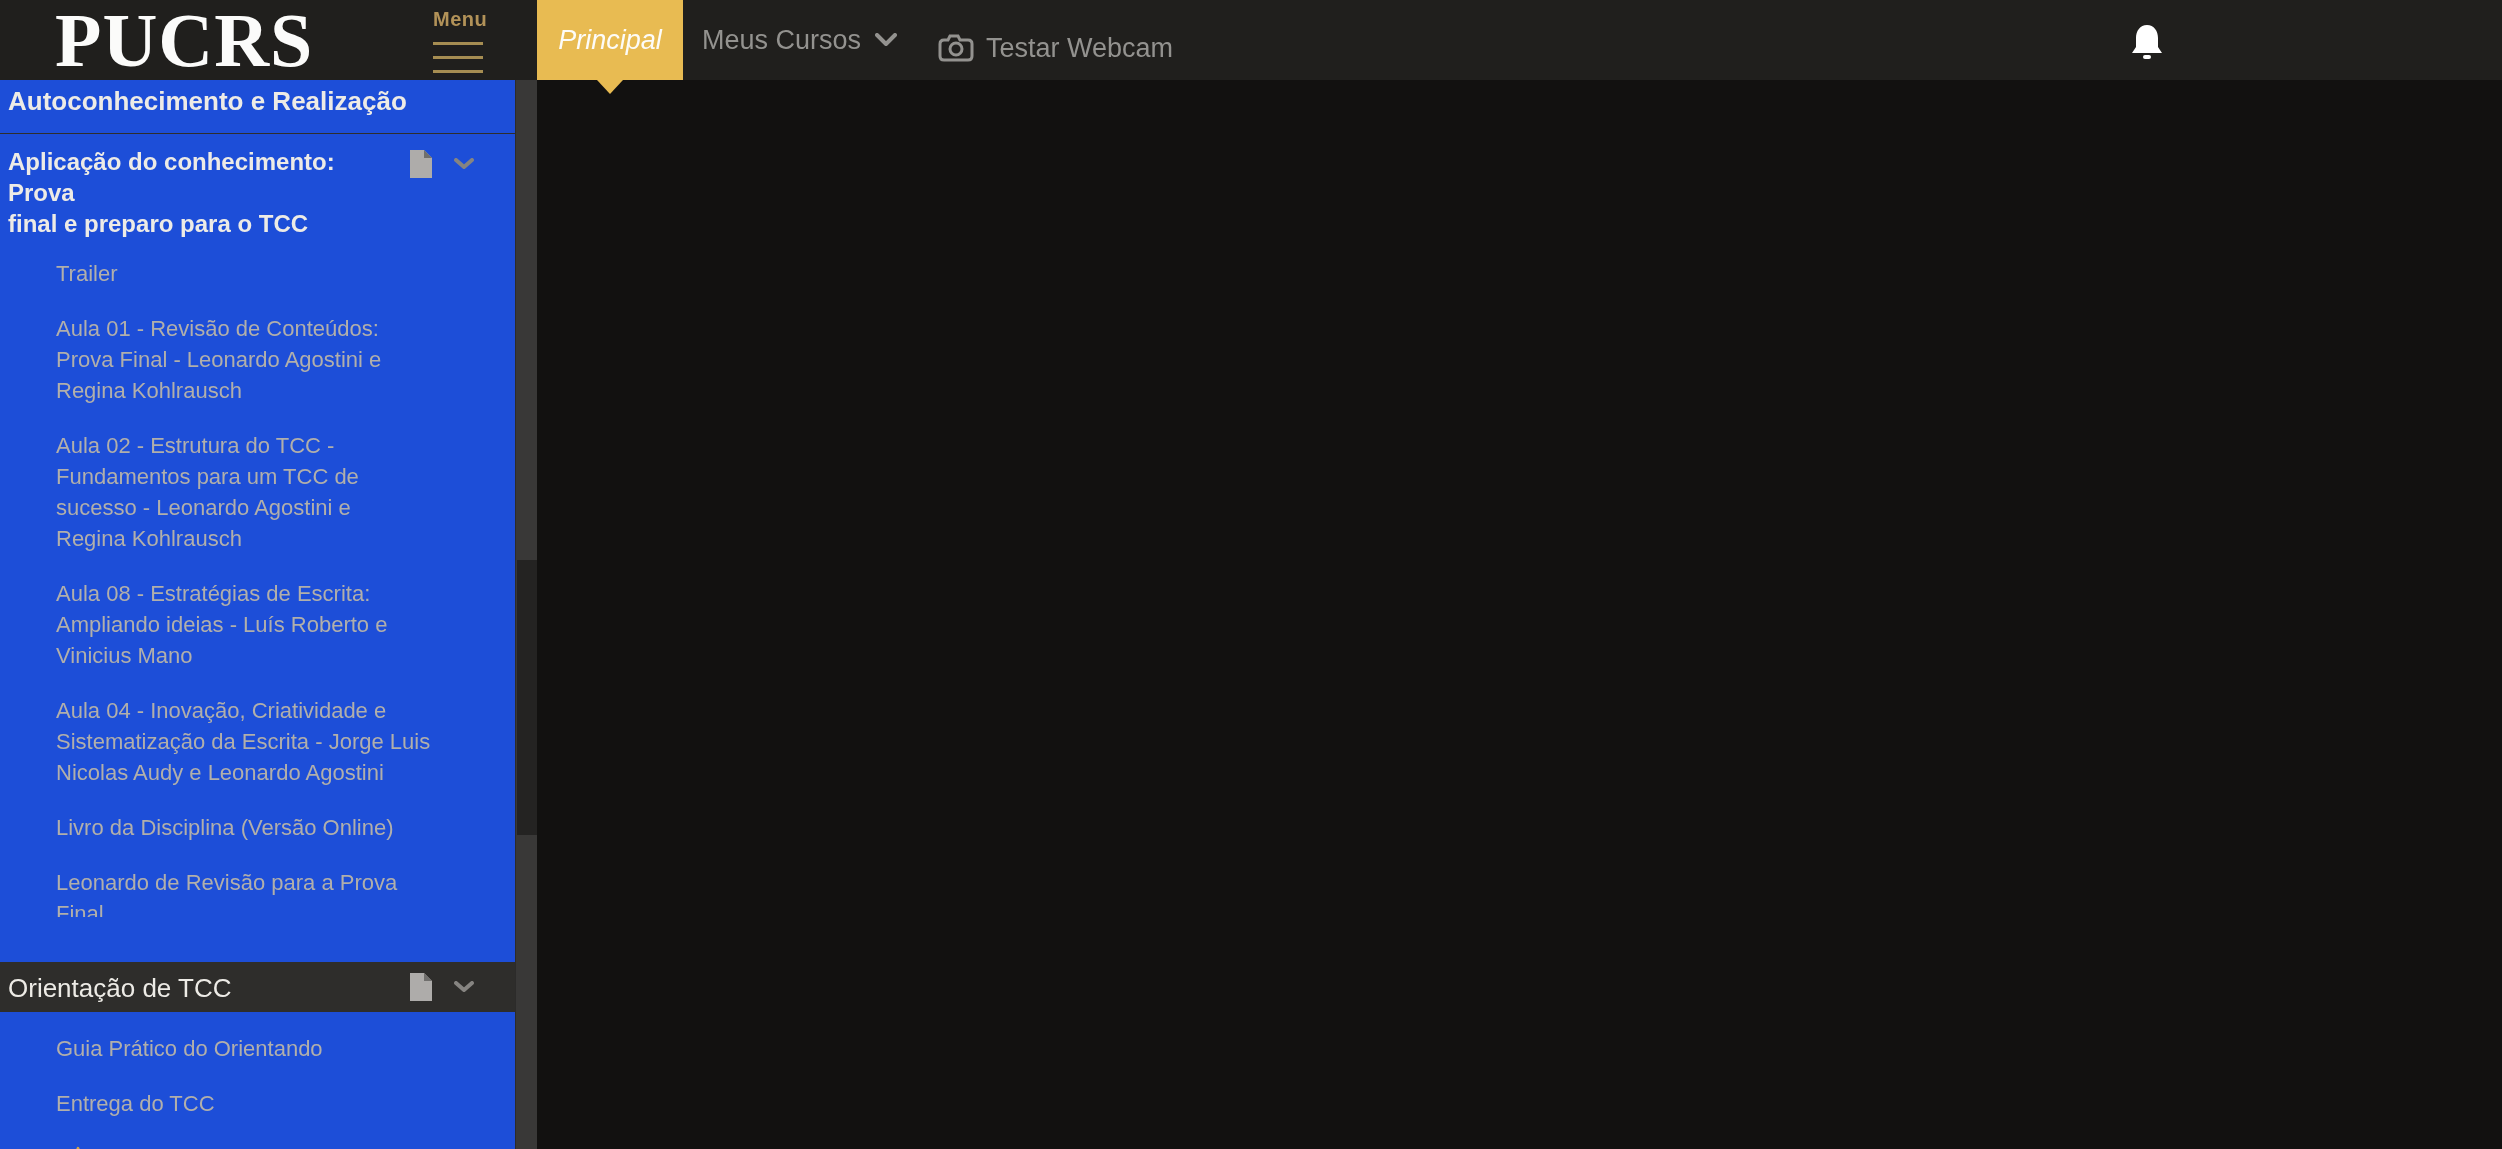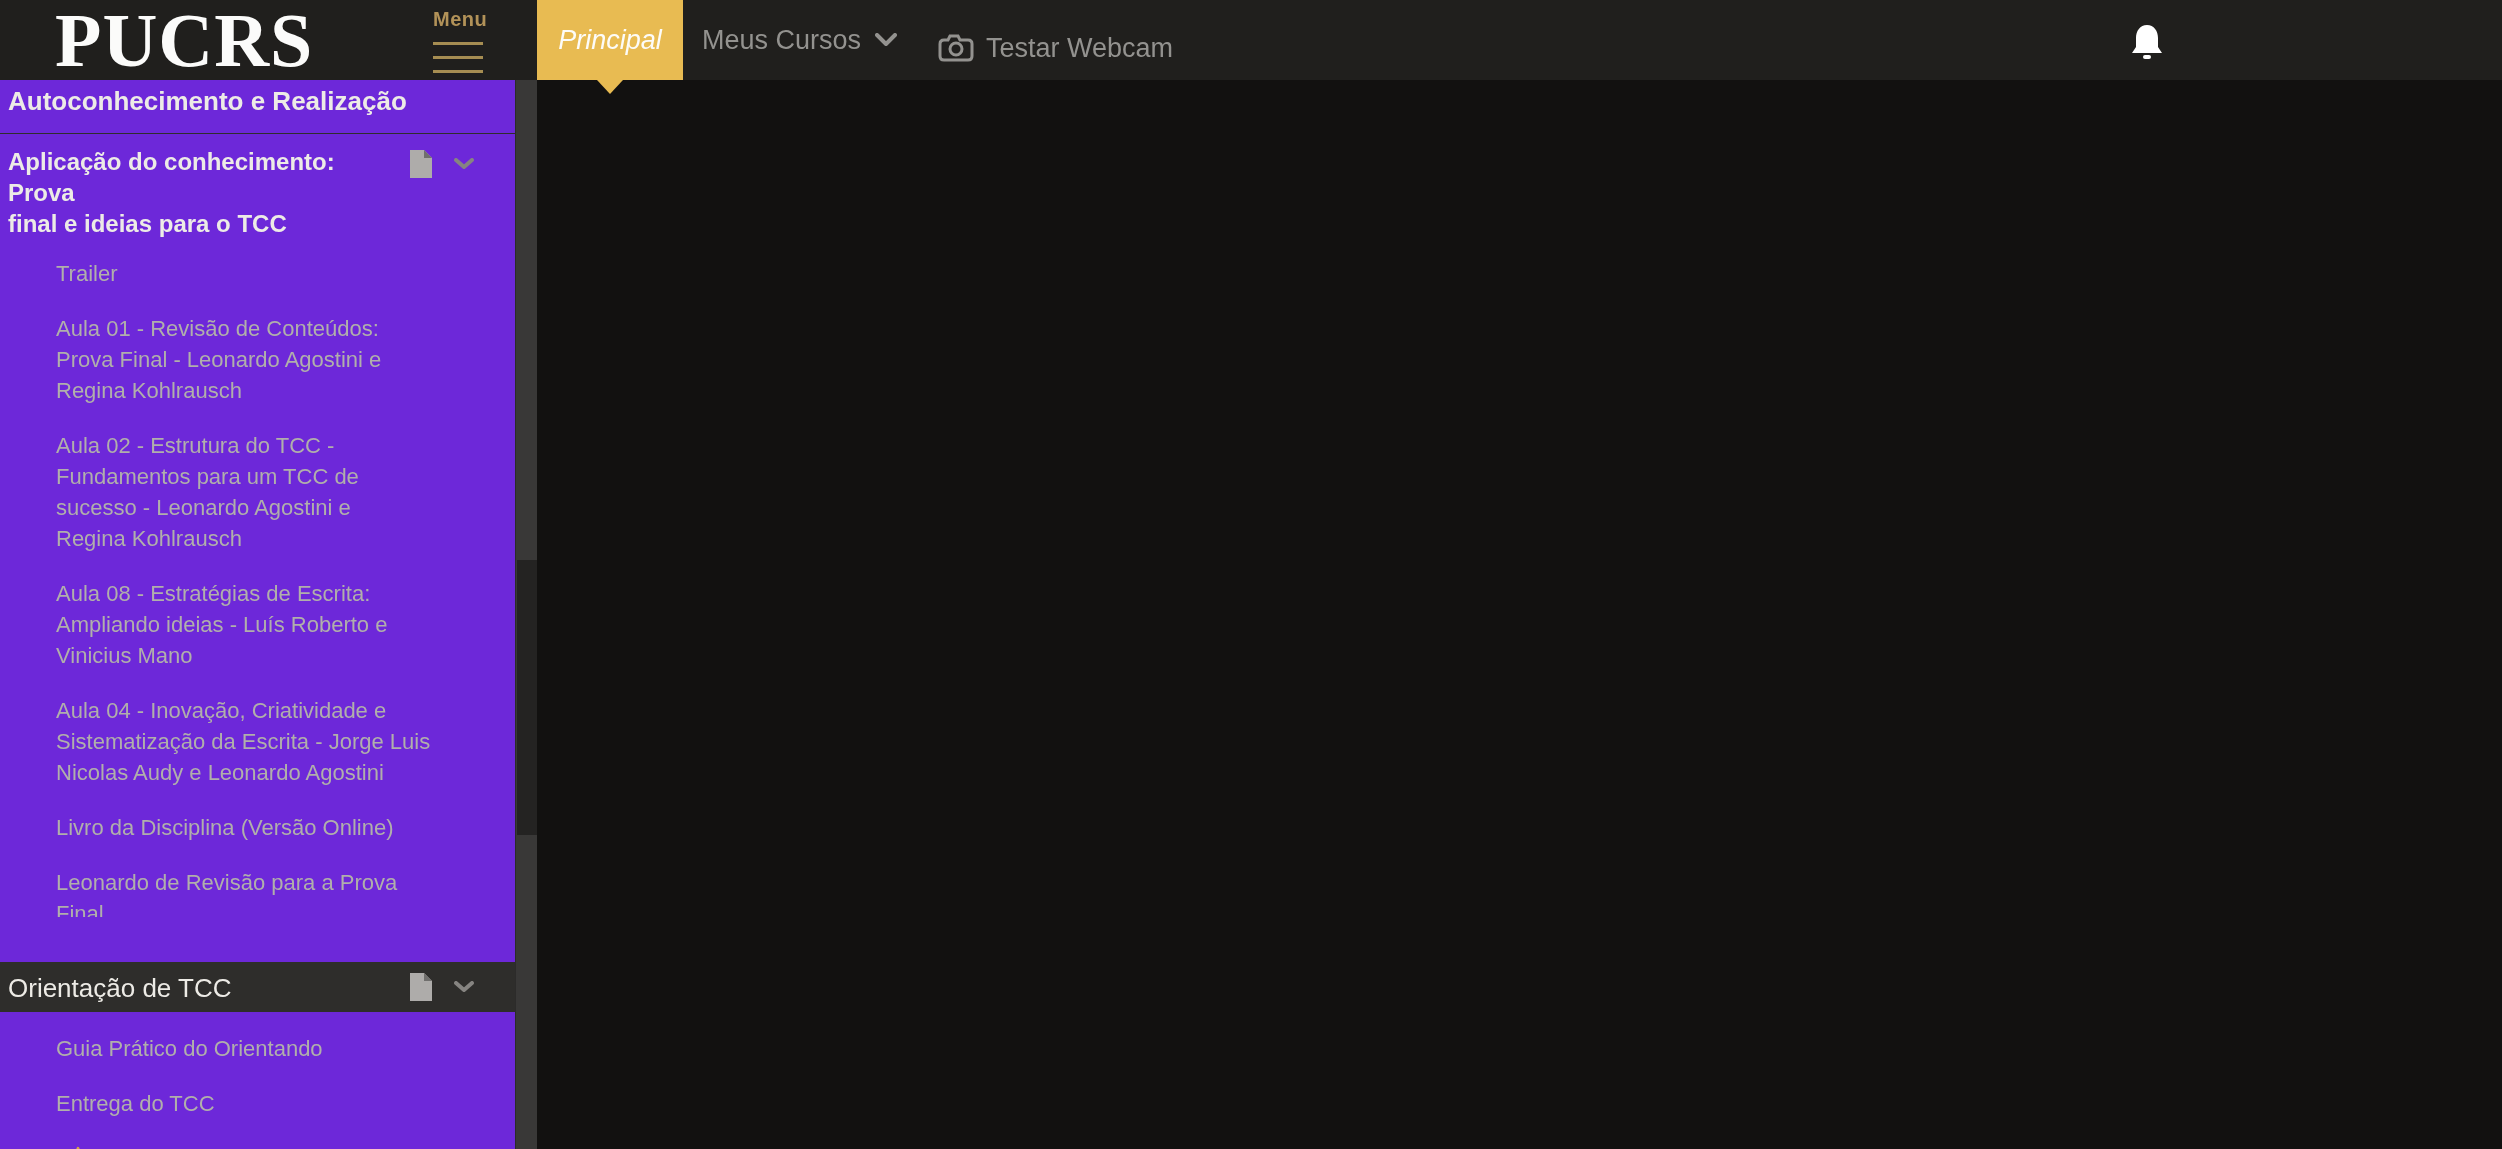--- a/index.html
+++ b/index.html
@@ -30,21 +30,21 @@
 
   #bell { position:absolute; left:2128px; top:22px; width:38px; height:40px; cursor:pointer; }
   #userbox { position:absolute; left:2202px; top:0; width:300px; height:80px;
              background:#272624; display:flex; align-items:center; cursor:pointer; }
   #avatar { width:56px; height:56px; border-radius:50%; background:#dcdcdc;
             margin-left:24px; overflow:hidden; flex:0 0 auto; }
   #username { color:#ffffff; font-size:28px; margin-left:20px; white-space:nowrap; }
 
   
   #sidebar { position:absolute; left:0; top:80px; width:515px; bottom:0;
-             background:#6d28d9; overflow:hidden; z-index:10; }
+             background:#1d4ed8; overflow:hidden; z-index:10; }
   .pre { white-space:pre-line; }
 
   .sb-row-a { height:54px; padding:6px 10px 0 8px; border-bottom:1px solid #2f2e2c;
               color:#edebe6; font-size:26px; font-weight:600; cursor:pointer; }
   .sb-row-b { position:relative; height:98px; padding:12px 110px 0 8px;
               color:#edebe6; font-size:24px; font-weight:600; line-height:31px; cursor:pointer; }
   .hdr-doc { position:absolute; right:83px; top:16px; }
   .hdr-chev { position:absolute; right:41px; top:24px; }
 
   #items-viewport { height:685px; overflow:hidden; padding-top:26px; }
@@ -108,21 +108,21 @@
   </svg>
 
 </div>
 
 <div id="sidebar">
 
   <div class="sb-row-a">Autoconhecimento e Realização</div>
 
   <div class="sb-row-b">
     <span class="pre">Aplicação do conhecimento: Prova
-final e ideias para o TCC</span>
+final e preparo para o TCC</span>
     <svg class="hdr-doc" width="22" height="28" viewBox="0 0 22 28">
       <path d="M0 0 L14 0 L22 8 L22 28 L0 28 Z" fill="#aeacaa"></path>
       <path d="M14 0 L14 8 L22 8 Z" fill="#706f6d"></path>
     </svg>
     <svg class="hdr-chev" width="20" height="12" viewBox="0 0 20 12">
       <polyline points="2,2 10,9 18,2" fill="none" stroke="#868481" stroke-width="4" stroke-linecap="round" stroke-linejoin="round"></polyline>
     </svg>
   </div>
 
   <div id="items-viewport">

